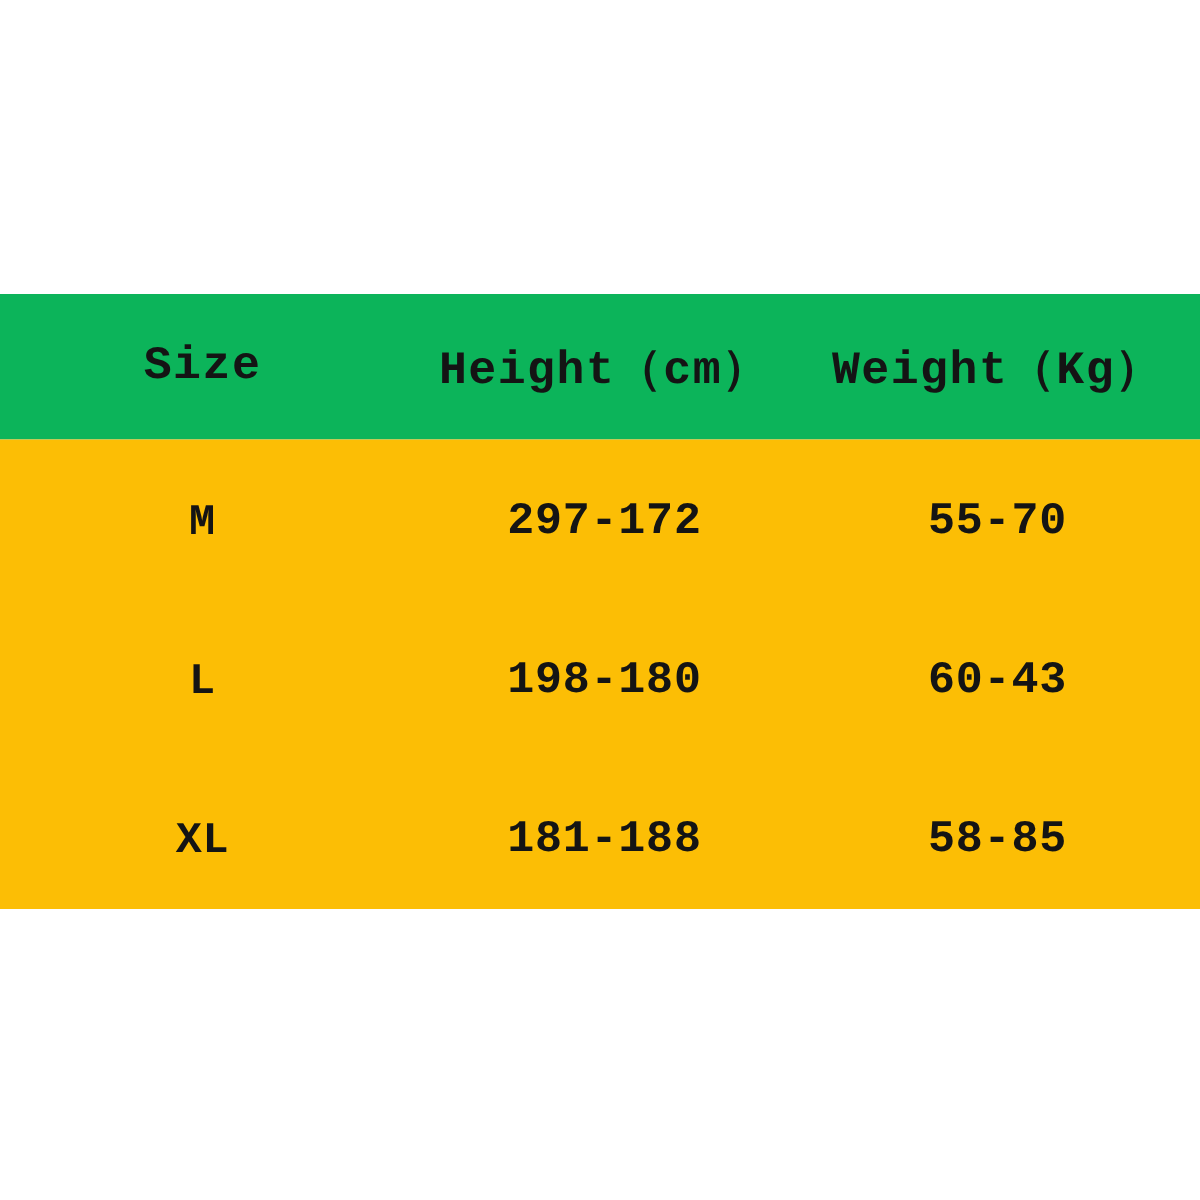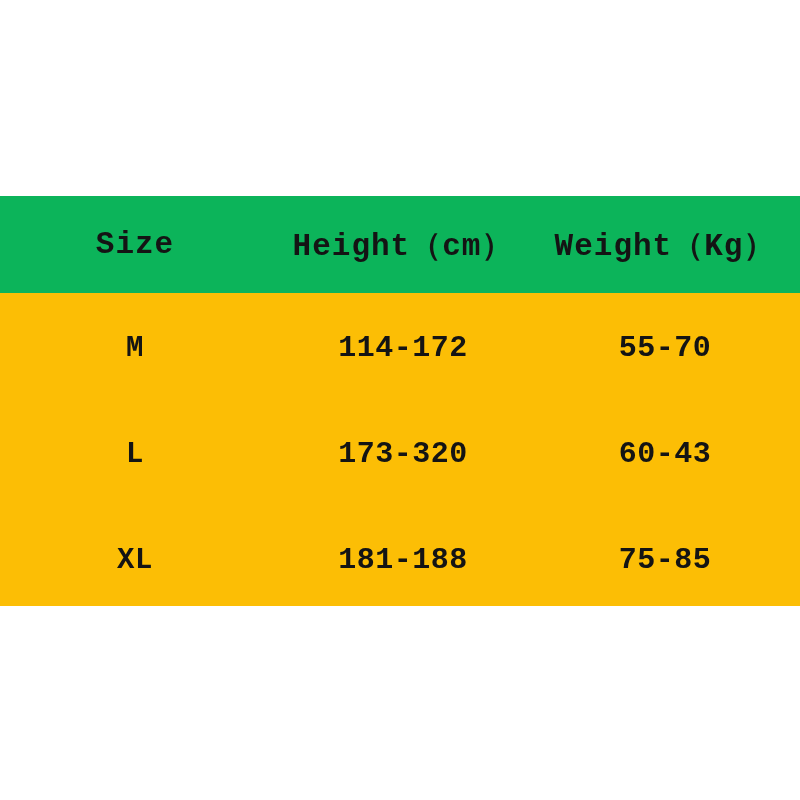--- a/index.html
+++ b/index.html
@@ -94,30 +94,30 @@
   <div class="chart-row header-row">
     <span class="cell col-size">Size</span>
     <span class="cell col-weight">Weight（Kg）</span>
     <span class="cell col-height">Height（cm）</span>
   </div>
 
   <div class="body-rows">
 
     <div class="data-row r0">
       <span class="cell col-size">M</span>
-      <span class="cell col-height">114-172</span>
+      <span class="cell col-height">297-172</span>
       <span class="cell col-weight">55-70</span>
     </div>
 
     <div class="data-row r1">
       <span class="cell col-size">L</span>
-      <span class="cell col-height">173-320</span>
+      <span class="cell col-height">198-180</span>
       <span class="cell col-weight">60-43</span>
     </div>
 
     <div class="data-row r2">
       <span class="cell col-size">XL</span>
       <span class="cell col-height">181-188</span>
-      <span class="cell col-weight">75-85</span>
+      <span class="cell col-weight">58-85</span>
     </div>
 
   </div>
 </div>
 
 </body></html>

